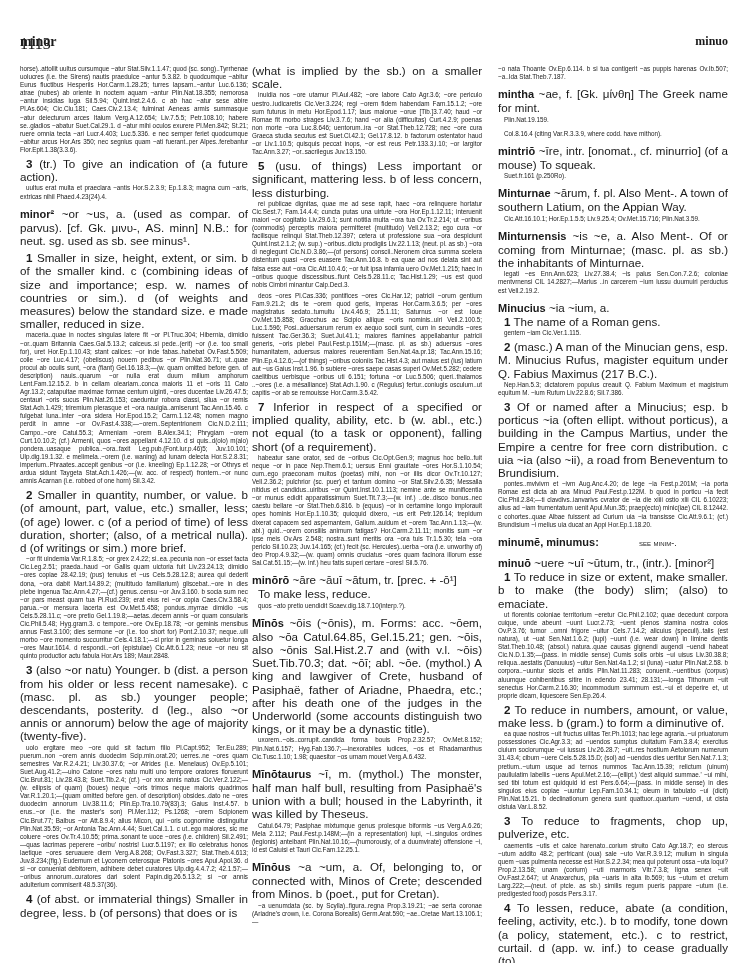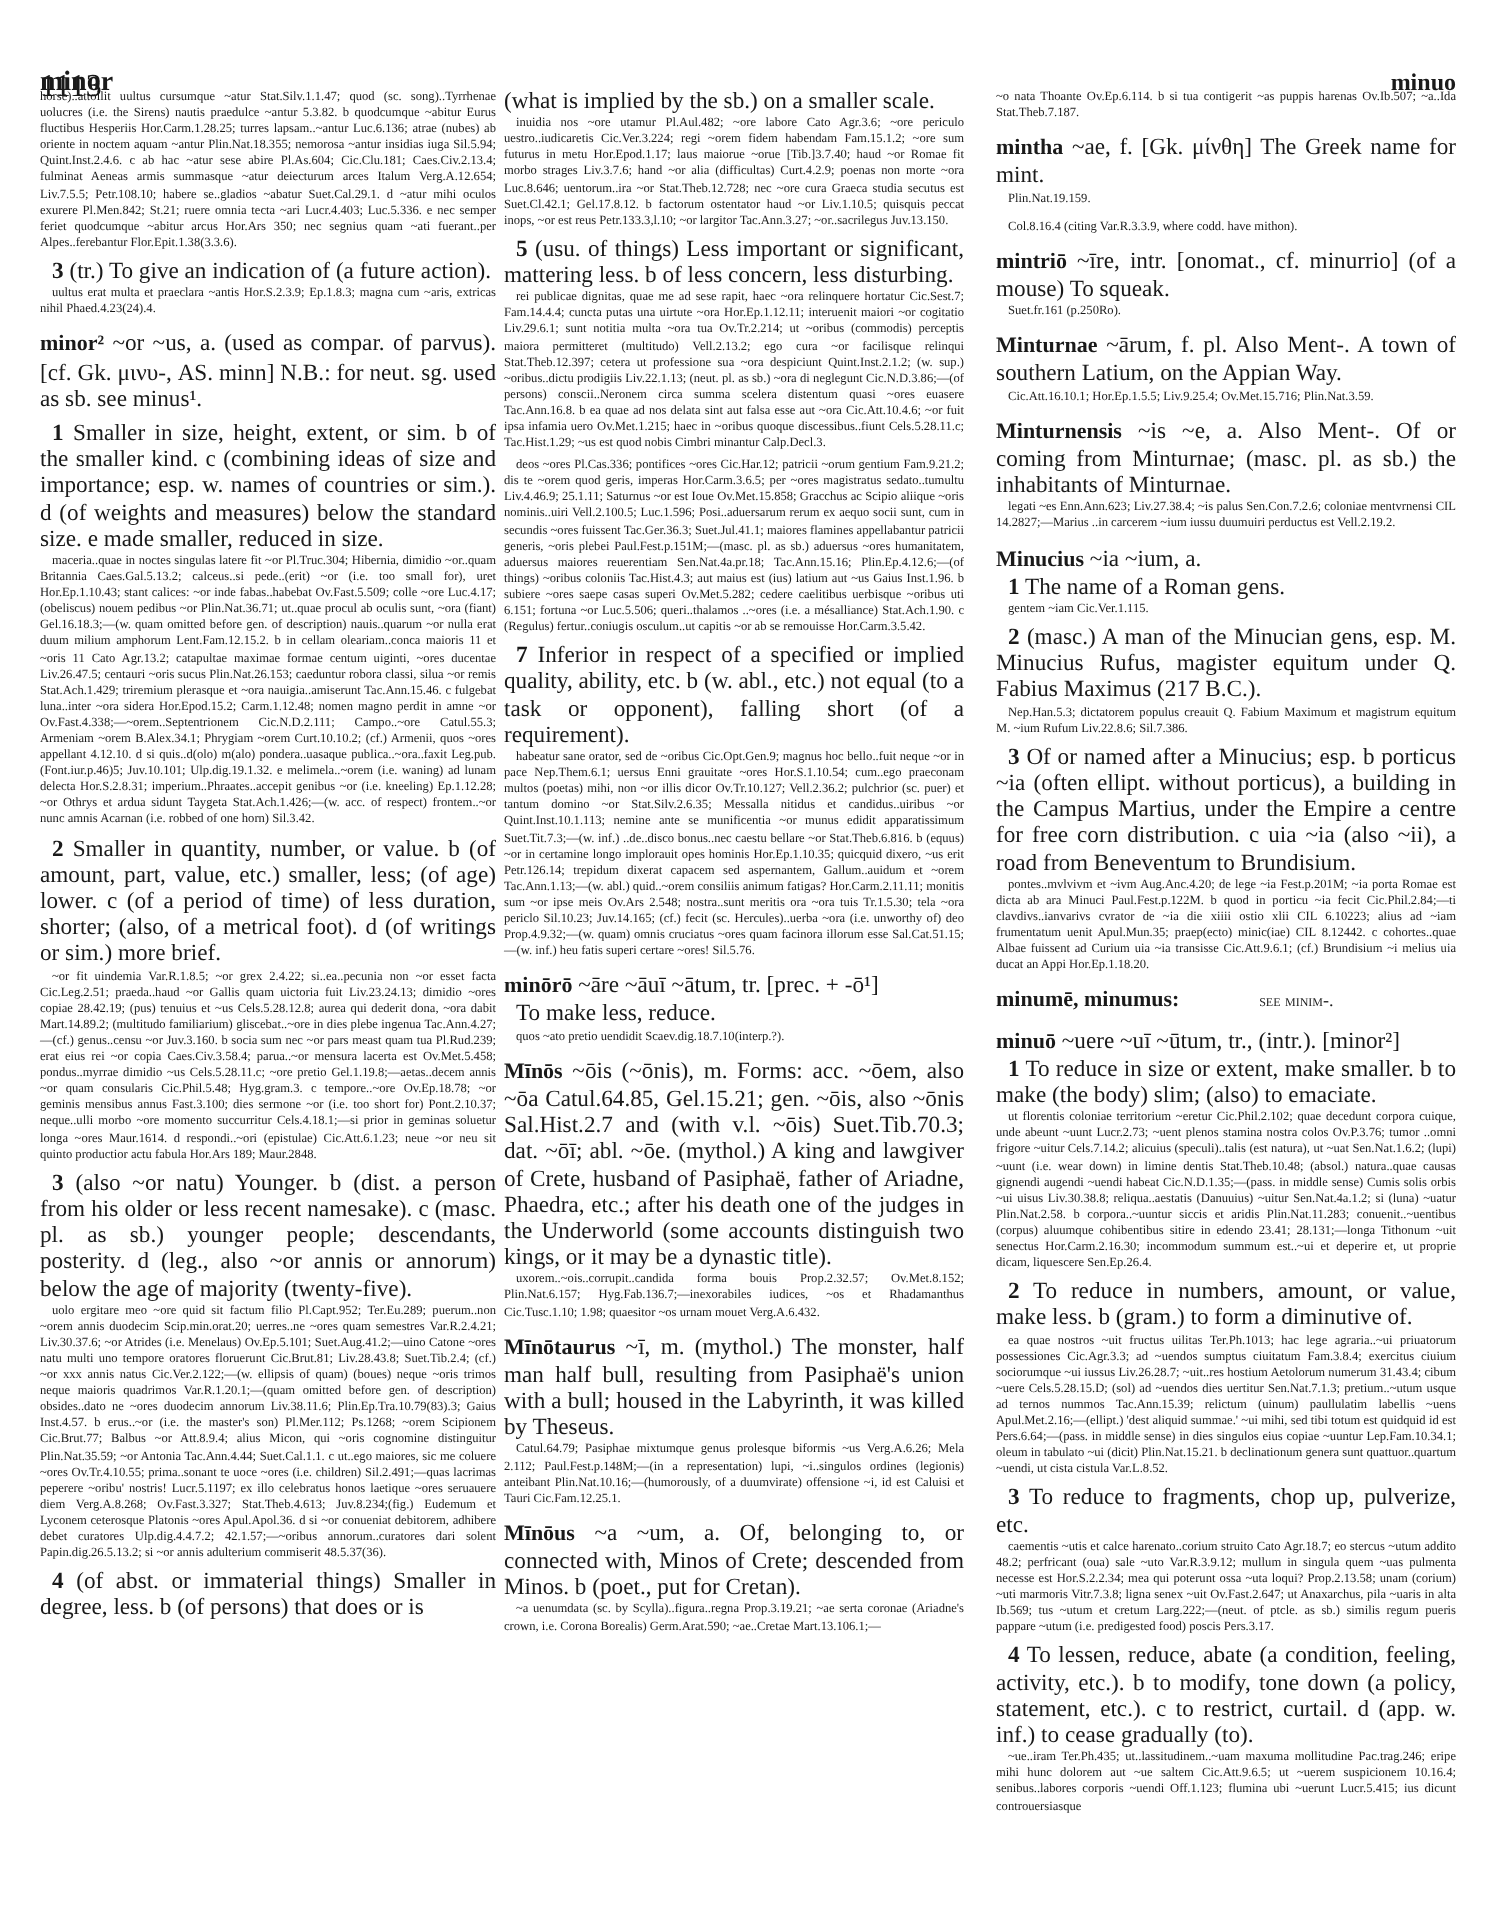--- a/index.html
+++ b/index.html
@@ -8,22 +8,22 @@
     font-family: "DejaVu Serif", "Liberation Serif", serif; color: #1a1a1a;
   }
   .page-header {
     position: absolute; top: 34px; left: 20px; right: 22px; height: 20px;
   }
   .hw-left { position: absolute; left: 0; top: 0; font-weight: bold; font-size: 14px; font-family: "Liberation Serif", serif; }
   .hw-center { position: absolute; left: 0; right: 0; top: 1px; font-size: 16px; font-family: "Liberation Serif", serif; }
   .hw-right { position: absolute; right: 0; top: 0; font-weight: bold; font-size: 12px; font-family: "Liberation Serif", serif; }
 
   .col {
-    position: absolute; top: 44px; width: 228px;
-    font-family: Liberation Serif, serif;
+    position: absolute; top: 64px; width: 228px;
+    font-family: Liberation Sans, sans-serif;
   }
   .col-1 { left: 20px; }
   .col-2 { left: 252px; width: 230px; }
   .col-3 { left: 498px; width: 230px; }
 
   .def {
     font-size: 11.6px; line-height: 13.2px; text-align: justify; margin: 0;
   }
   .def .num { font-weight: bold; }
   .cit {
@@ -48,21 +48,21 @@
 <div class="col col-1">
   <p class="cit" style="text-indent:0">horse)..attollit uultus cursumque ~atur Stat.Silv.1.1.47; quod (sc. song)..Tyrrhenae uolucres (i.e. the Sirens) nautis praedulce ~antur 5.3.82. b quodcumque ~abitur Eurus fluctibus Hesperiis Hor.Carm.1.28.25; turres lapsam..~antur Luc.6.136; atrae (nubes) ab oriente in noctem aquam ~antur Plin.Nat.18.355; nemorosa ~antur insidias iuga Sil.5.94; Quint.Inst.2.4.6. c ab hac ~atur sese abire Pl.As.604; Cic.Clu.181; Caes.Civ.2.13.4; fulminat Aeneas armis summasque ~atur deiecturum arces Italum Verg.A.12.654; Liv.7.5.5; Petr.108.10; habere se..gladios ~abatur Suet.Cal.29.1. d ~atur mihi oculos exurere Pl.Men.842; St.21; ruere omnia tecta ~ari Lucr.4.403; Luc.5.336. e nec semper feriet quodcumque ~abitur arcus Hor.Ars 350; nec segnius quam ~ati fuerant..per Alpes..ferebantur Flor.Epit.1.38(3.3.6).</p>
   <p class="def indent"><span class="num">3</span> <span>(tr.) To give an indication of (a future action).</span></p>
   <p class="cit">uultus erat multa et praeclara ~antis Hor.S.2.3.9; Ep.1.8.3; magna cum ~aris, extricas nihil Phaed.4.23(24).4.</p>
 
   <div class="entry-head">
     <p class="def"><span class="lemma">minor²</span> <span>~or ~us, a. (used as compar. of parvus). [cf. Gk. μινυ-, AS. minn] N.B.: for neut. sg. used as sb. see minus¹.</span></p>
     <div class="gap"></div>
     <p class="def indent"><span class="num">1</span> <span>Smaller in size, height, extent, or sim. b of the smaller kind. c (combining ideas of size and importance; esp. w. names of countries or sim.). d (of weights and measures) below the standard size. e made smaller, reduced in size.</span></p>
     <p class="cit">maceria..quae in noctes singulas latere fit ~or Pl.Truc.304; Hibernia, dimidio ~or..quam Britannia Caes.Gal.5.13.2; calceus..si pede..(erit) ~or (i.e. too small for), uret Hor.Ep.1.10.43; stant calices: ~or inde fabas..habebat Ov.Fast.5.509; colle ~ore Luc.4.17; (obeliscus) nouem pedibus ~or Plin.Nat.36.71; ut..quae procul ab oculis sunt, ~ora (fiant) Gel.16.18.3;—(w. quam omitted before gen. of description) nauis..quarum ~or nulla erat duum milium amphorum Lent.Fam.12.15.2. b in cellam oleariam..conca maioris 11 et ~oris 11 Cato Agr.13.2; catapultae maximae formae centum uiginti, ~ores ducentae Liv.26.47.5; centauri ~oris sucus Plin.Nat.26.153; caeduntur robora classi, silua ~or remis Stat.Ach.1.429; triremium plerasque et ~ora nauigia..amiserunt Tac.Ann.15.46. c fulgebat luna..inter ~ora sidera Hor.Epod.15.2; Carm.1.12.48; nomen magno perdit in amne ~or Ov.Fast.4.338;—~orem..Septentrionem Cic.N.D.2.111; Campo..~ore Catul.55.3; Armeniam ~orem B.Alex.34.1; Phrygiam ~orem Curt.10.10.2; (cf.) Armenii, quos ~ores appellant 4.12.10. d si quis..d(olo) m(alo) pondera..uasaque publica..~ora..faxit Leg.pub.(Font.iur.p.46)5; Juv.10.101; Ulp.dig.19.1.32. e melimela..~orem (i.e. waning) ad lunam delecta Hor.S.2.8.31; imperium..Phraates..accepit genibus ~or (i.e. kneeling) Ep.1.12.28; ~or Othrys et ardua sidunt Taygeta Stat.Ach.1.426;—(w. acc. of respect) frontem..~or nunc amnis Acarnan (i.e. robbed of one horn) Sil.3.42.</p>
-    <p class="def indent"><span class="num">2</span> <span>Smaller in quantity, number, or value. b (of amount, part, value, etc.) smaller, less; (of age) lower. c (of a period of time) of less duration, shorter; (also, of a metrical foot). d (of writings or sim.) more brief.</span></p>
+    <p class="def indent"><span class="num">2</span> <span>Smaller in quantity, number, or value. b (of amount, part, value, etc.) smaller, less; (of age) lower. c (of a period of time) of less duration, shorter; (also, of a metrical nulla). d (of writings or sim.) more brief.</span></p>
     <p class="cit">~or fit uindemia Var.R.1.8.5; ~or grex 2.4.22; si..ea..pecunia non ~or esset facta Cic.Leg.2.51; praeda..haud ~or Gallis quam uictoria fuit Liv.23.24.13; dimidio ~ores copiae 28.42.19; (pus) tenuius et ~us Cels.5.28.12.8; aurea qui dederit dona, ~ora dabit Mart.14.89.2; (multitudo familiarium) gliscebat..~ore in dies plebe ingenua Tac.Ann.4.27;—(cf.) genus..censu ~or Juv.3.160. b socia sum nec ~or pars meast quam tua Pl.Rud.239; erat eius rei ~or copia Caes.Civ.3.58.4; parua..~or mensura lacerta est Ov.Met.5.458; pondus..myrrae dimidio ~us Cels.5.28.11.c; ~ore pretio Gel.1.19.8;—aetas..decem annis ~or quam consularis Cic.Phil.5.48; Hyg.gram.3. c tempore..~ore Ov.Ep.18.78; ~or geminis mensibus annus Fast.3.100; dies sermone ~or (i.e. too short for) Pont.2.10.37; neque..ulli morbo ~ore momento succurritur Cels.4.18.1;—si prior in geminas soluetur longa ~ores Maur.1614. d respondi..~ori (epistulae) Cic.Att.6.1.23; neue ~or neu sit quinto productior actu fabula Hor.Ars 189; Maur.2848.</p>
     <p class="def indent"><span class="num">3</span> <span>(also ~or natu) Younger. b (dist. a person from his older or less recent namesake). c (masc. pl. as sb.) younger people; descendants, posterity. d (leg., also ~or annis or annorum) below the age of majority (twenty-five).</span></p>
     <p class="cit">uolo ergitare meo ~ore quid sit factum filio Pl.Capt.952; Ter.Eu.289; puerum..non ~orem annis duodecim Scip.min.orat.20; uerres..ne ~ores quam semestres Var.R.2.4.21; Liv.30.37.6; ~or Atrides (i.e. Menelaus) Ov.Ep.5.101; Suet.Aug.41.2;—uino Catone ~ores natu multi uno tempore oratores floruerunt Cic.Brut.81; Liv.28.43.8; Suet.Tib.2.4; (cf.) ~or xxx annis natus Cic.Ver.2.122;—(w. ellipsis of quam) (boues) neque ~oris trimos neque maioris quadrimos Var.R.1.20.1;—(quam omitted before gen. of description) obsides..dato ne ~ores duodecim annorum Liv.38.11.6; Plin.Ep.Tra.10.79(83).3; Gaius Inst.4.57. b erus..~or (i.e. the master's son) Pl.Mer.112; Ps.1268; ~orem Scipionem Cic.Brut.77; Balbus ~or Att.8.9.4; alius Micon, qui ~oris cognomine distinguitur Plin.Nat.35.59; ~or Antonia Tac.Ann.4.44; Suet.Cal.1.1. c ut..ego maiores, sic me coluere ~ores Ov.Tr.4.10.55; prima..sonant te uoce ~ores (i.e. children) Sil.2.491;—quas lacrimas peperere ~oribu' nostris! Lucr.5.1197; ex illo celebratus honos laetique ~ores seruauere diem Verg.A.8.268; Ov.Fast.3.327; Stat.Theb.4.613; Juv.8.234;(fig.) Eudemum et Lyconem ceterosque Platonis ~ores Apul.Apol.36. d si ~or conueniat debitorem, adhibere debet curatores Ulp.dig.4.4.7.2; 42.1.57;—~oribus annorum..curatores dari solent Papin.dig.26.5.13.2; si ~or annis adulterium commiserit 48.5.37(36).</p>
     <p class="def indent"><span class="num">4</span> <span>(of abst. or immaterial things) Smaller in degree, less. b (of persons) that does or is</span></p>
   </div>
 </div>
 
 <div class="col col-2">
   <p class="def">(what is implied by the sb.) on a smaller scale.</p>
   <p class="cit">inuidia nos ~ore utamur Pl.Aul.482; ~ore labore Cato Agr.3.6; ~ore periculo uestro..iudicaretis Cic.Ver.3.224; regi ~orem fidem habendam Fam.15.1.2; ~ore sum futurus in metu Hor.Epod.1.17; laus maiorue ~orue [Tib.]3.7.40; haud ~or Romae fit morbo strages Liv.3.7.6; hand ~or alia (difficultas) Curt.4.2.9; poenas non morte ~ora Luc.8.646; uentorum..ira ~or Stat.Theb.12.728; nec ~ore cura Graeca studia secutus est Suet.Cl.42.1; Gel.17.8.12. b factorum ostentator haud ~or Liv.1.10.5; quisquis peccat inops, ~or est reus Petr.133.3,l.10; ~or largitor Tac.Ann.3.27; ~or..sacrilegus Juv.13.150.</p>

